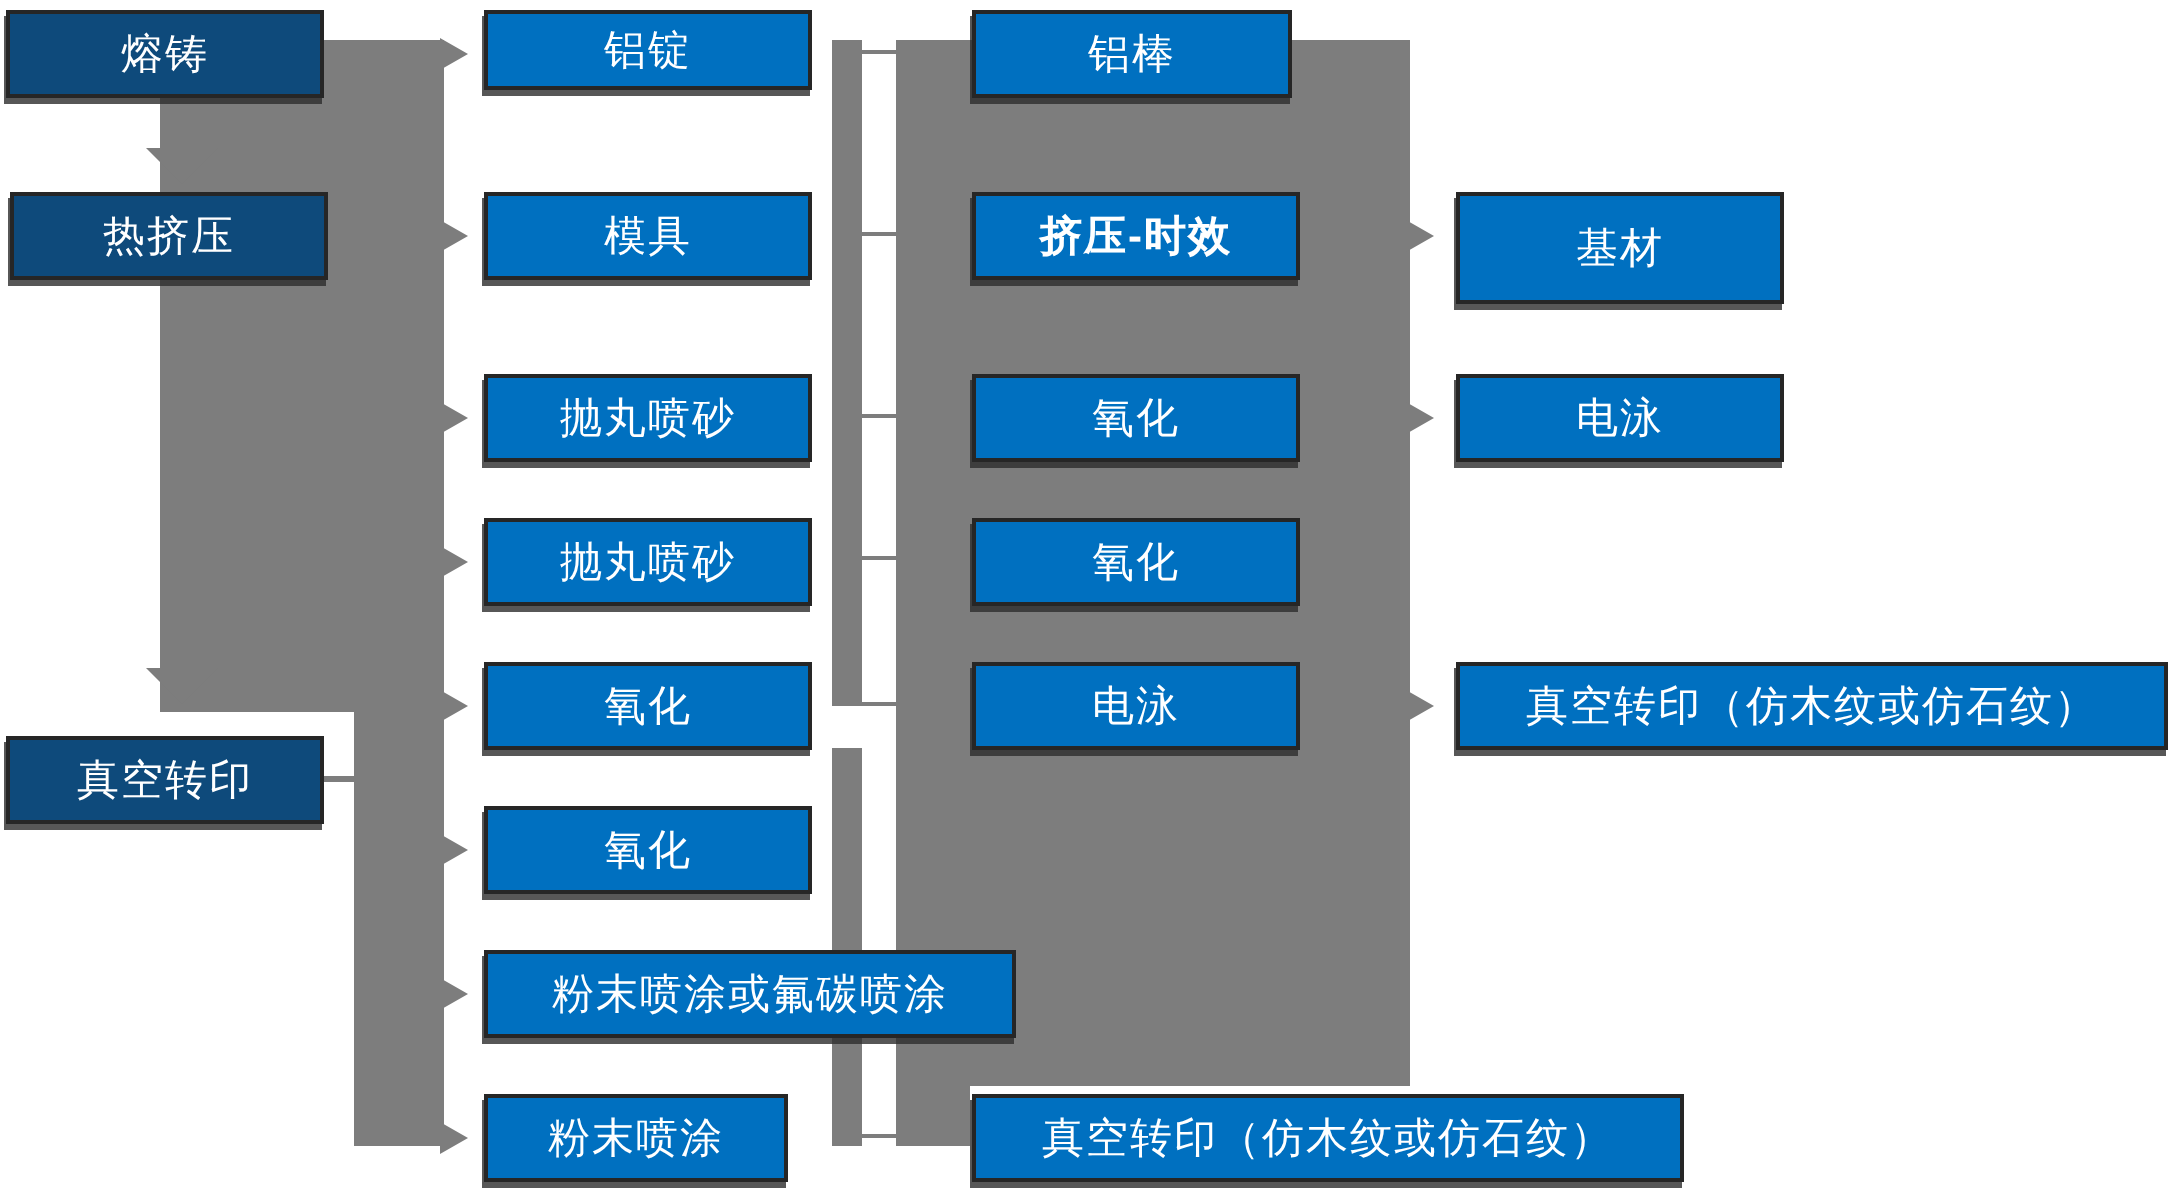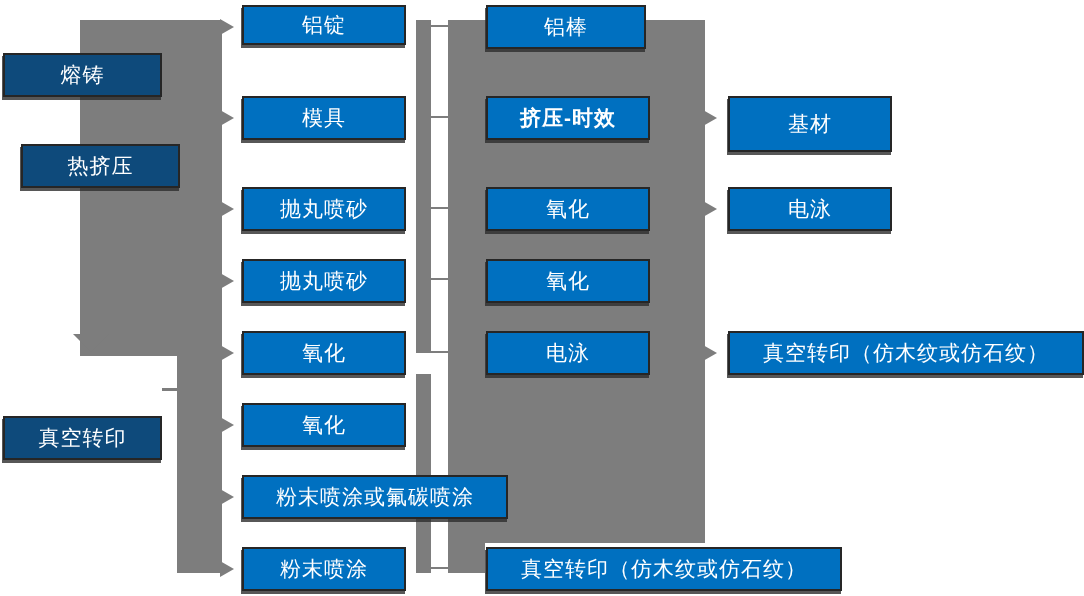--- a/index.html
+++ b/index.html
@@ -38,21 +38,21 @@
     box-shadow:-1px 3px 0 0 rgba(45,45,45,0.8);
   }
   .node::before{
     content:"";
     position:absolute;
     top:-6px;left:5px;right:-3px;height:12px;
     z-index:-1;
   }
   .node.bright{background:var(--bright,#0070c0);}
   .node.bright::before{background:var(--bright-hi,#0d7cce);}
-  .node.dark{background:var(--dark,#0e4a7b);margin-top:48px;}
+  .node.dark{background:var(--dark,#0e4a7b);}
   .node.dark::before{background:var(--dark-hi,#155581);}
 </style>
 </head>
 <body>
 
 <div class="canvas">
   <div id="connector-layer">
       <div class="bar" style="left: 80px; top: 20px; width: 142px; height: 336px;"></div>
       <div class="bar" style="left: 177px; top: 356px; width: 45px; height: 217px;"></div>
       <div class="bar" style="left: 416px; top: 20px; width: 15px; height: 333px;"></div>
@@ -75,30 +75,30 @@
       <div class="arrow-r" style="left: 220px; top: 489px;"></div>
       <div class="arrow-r" style="left: 220px; top: 561px;"></div>
       <div class="arrow-r" style="left: 703px; top: 110px;"></div>
       <div class="arrow-r" style="left: 703px; top: 201px;"></div>
       <div class="arrow-r" style="left: 703px; top: 345px;"></div>
       <div class="arrow-d" style="left: 73px; top: 74px;"></div>
       <div class="arrow-d" style="left: 73px; top: 334px;"></div>
     </div>
   <div id="node-layer">
       <div class="node dark" style="left: 3px; top: 5px; width: 159px; height: 44px;">熔铸</div>
-      <div class="node dark" style="left: 21px; top: 96px; width: 159px; height: 44px;">热挤压</div>
+      <div class="node dark" style="left: 5px; top: 96px; width: 159px; height: 44px;">热挤压</div>
       <div class="node dark" style="left: 3px; top: 368px; width: 159px; height: 44px;">真空转印</div>
       <div class="node bright" style="left: 242px; top: 5px; width: 164px; height: 40px;">铝锭</div>
       <div class="node bright" style="left: 242px; top: 96px; width: 164px; height: 44px;">模具</div>
       <div class="node bright" style="left: 242px; top: 187px; width: 164px; height: 44px;">抛丸喷砂</div>
       <div class="node bright" style="left: 242px; top: 259px; width: 164px; height: 44px;">抛丸喷砂</div>
       <div class="node bright" style="left: 242px; top: 331px; width: 164px; height: 44px;">氧化</div>
       <div class="node bright" style="left: 242px; top: 403px; width: 164px; height: 44px;">氧化</div>
       <div class="node bright" style="left: 242px; top: 475px; width: 266px; height: 44px;">粉末喷涂或氟碳喷涂</div>
-      <div class="node bright" style="left: 242px; top: 547px; width: 164px; height: 44px;">粉末喷涂</div>
+      <div class="node bright" style="left: 242px; top: 547px; width: 152px; height: 44px;">粉末喷涂</div>
       <div class="node bright" style="left: 486px; top: 5px; width: 160px; height: 44px;">铝棒</div>
       <div class="node bright" style="left: 486px; top: 96px; width: 164px; height: 44px; font-weight: bold;">挤压-时效</div>
       <div class="node bright" style="left: 486px; top: 187px; width: 164px; height: 44px;">氧化</div>
       <div class="node bright" style="left: 486px; top: 259px; width: 164px; height: 44px;">氧化</div>
       <div class="node bright" style="left: 486px; top: 331px; width: 164px; height: 44px;">电泳</div>
       <div class="node bright" style="left: 486px; top: 547px; width: 356px; height: 44px;">真空转印（仿木纹或仿石纹）</div>
       <div class="node bright" style="left: 728px; top: 96px; width: 164px; height: 56px;">基材</div>
       <div class="node bright" style="left: 728px; top: 187px; width: 164px; height: 44px;">电泳</div>
       <div class="node bright" style="left: 728px; top: 331px; width: 356px; height: 44px;">真空转印（仿木纹或仿石纹）</div>
     </div>

